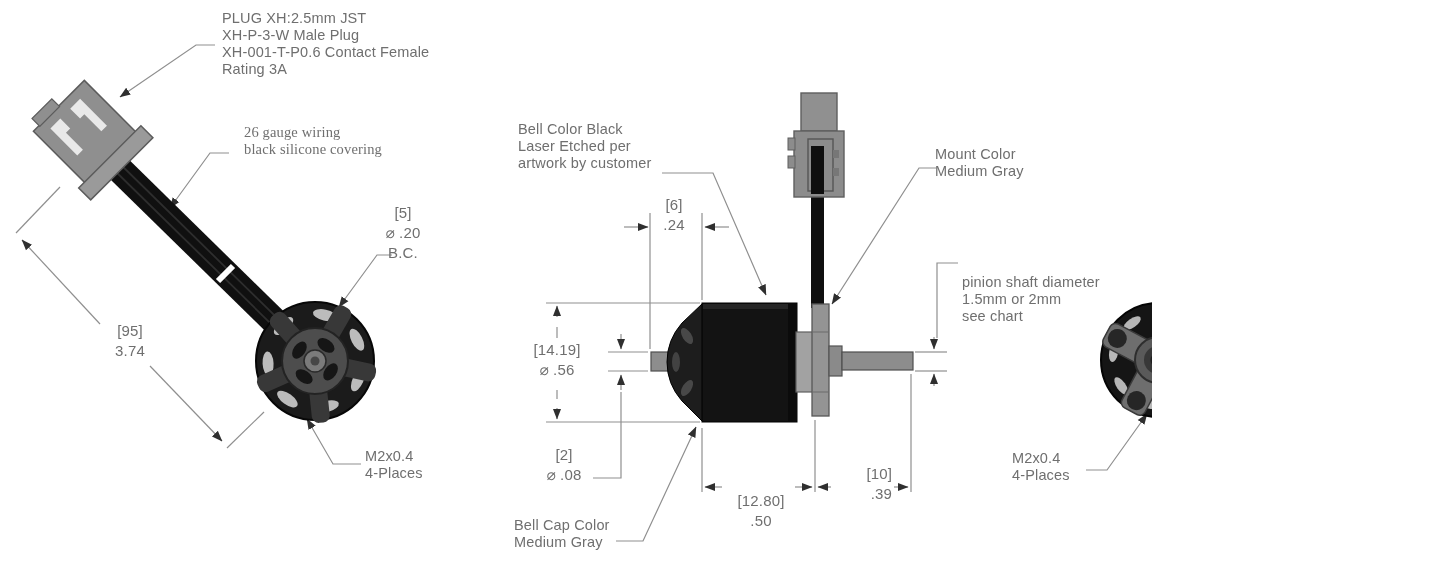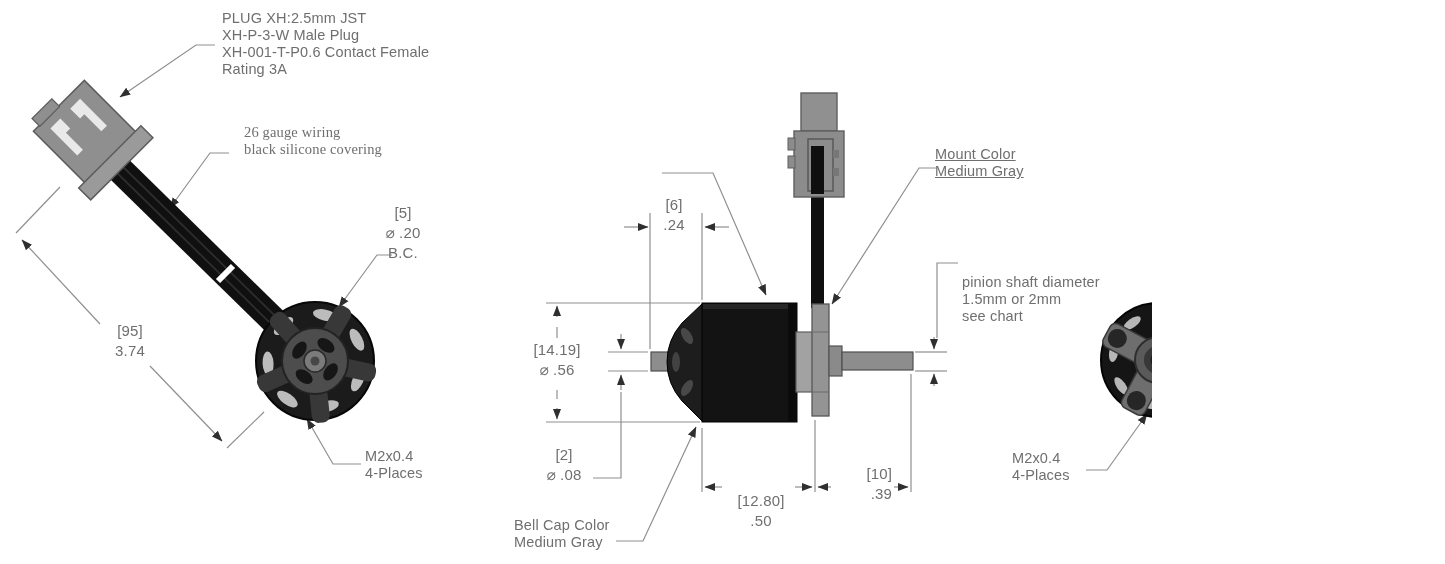--- a/index.html
+++ b/index.html
@@ -306,31 +306,34 @@
   <div class="label" style="left:244px; top:124px;font-family:Liberation Serif, serif;">26 gauge wiring
 black silicone covering</div>
   <div class="label dim c" style="left:370px; top:203px; width:66px;">[5]
 ⌀ .20
 B.C.</div>
   <div class="label dim c" style="left:100px; top:321px; width:60px;">[95]
 3.74</div>
   <div class="label" style="left:365px; top:448px;">M2x0.4
 4-Places</div>
 
+  <div class="label" style="left:518px; top:121px;">Bell Color Black
+Laser Etched per
+artwork by customer</div>
   <div class="label dim c" style="left:646px; top:195px; width:56px;">[6]
 .24</div>
   <div class="label dim c" style="left:522px; top:340px; width:70px;">[14.19]
 ⌀ .56</div>
   <div class="label dim c" style="left:536px; top:445px; width:56px;">[2]
 ⌀ .08</div>
   <div class="label dim c" style="left:724px; top:465px; width:74px;margin-top:26px;">[12.80]
 .50</div>
   <div class="label dim c" style="left:834px; top:464px; width:58px;text-align:right;">[10]
 .39</div>
-  <div class="label" style="left:935px; top:146px;text-decoration:underline;">Mount Color
+  <div class="label" style="left:935px; top:146px;">Mount Color
 Medium Gray</div>
   <div class="label" style="left:962px; top:226px;margin-top:48px;">pinion shaft diameter
 1.5mm or 2mm
 see chart</div>
   <div class="label" style="left:514px; top:517px;">Bell Cap Color
 Medium Gray</div>
 
   <div class="label" style="left:1012px; top:450px;">M2x0.4
 4-Places</div>
   <div class="label dim c" style="left:1286px; top:417px; width:62px;">[9]

